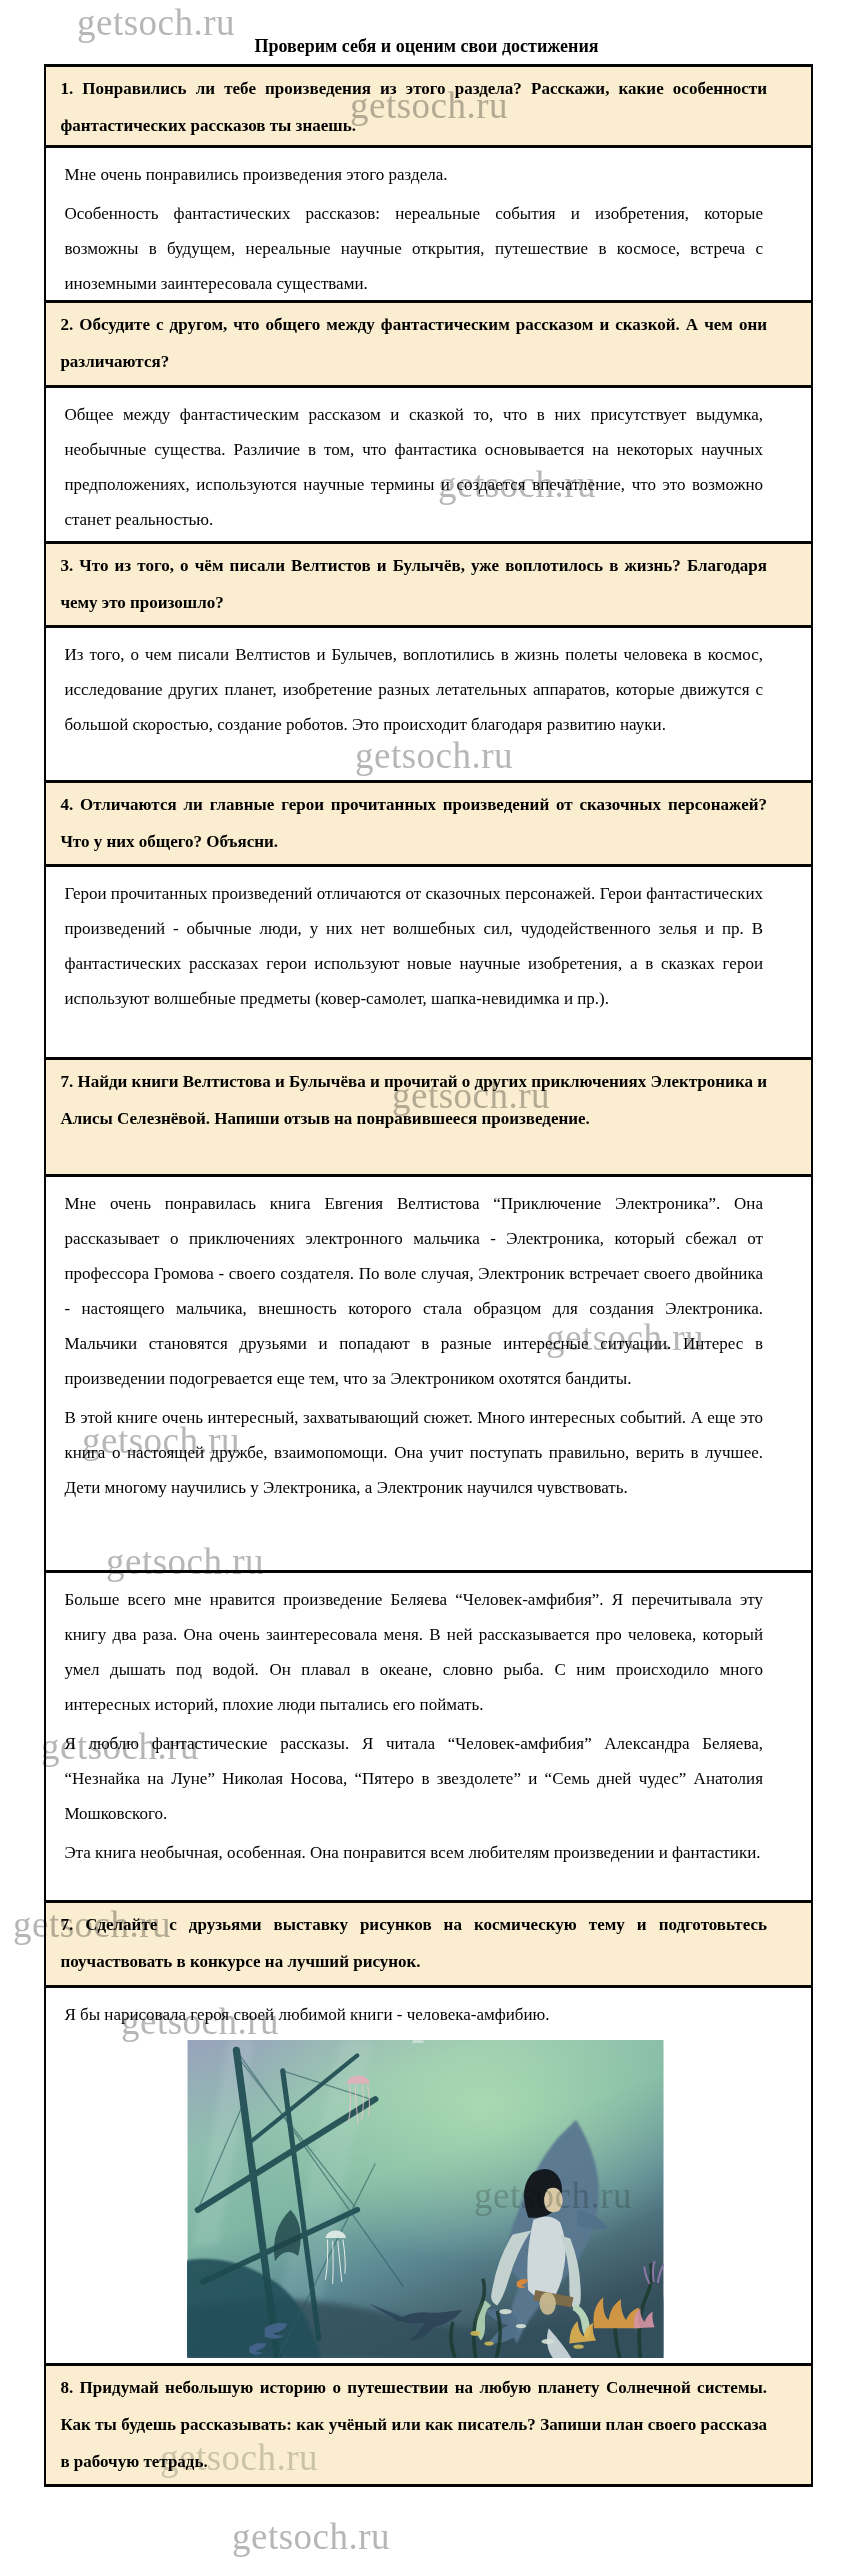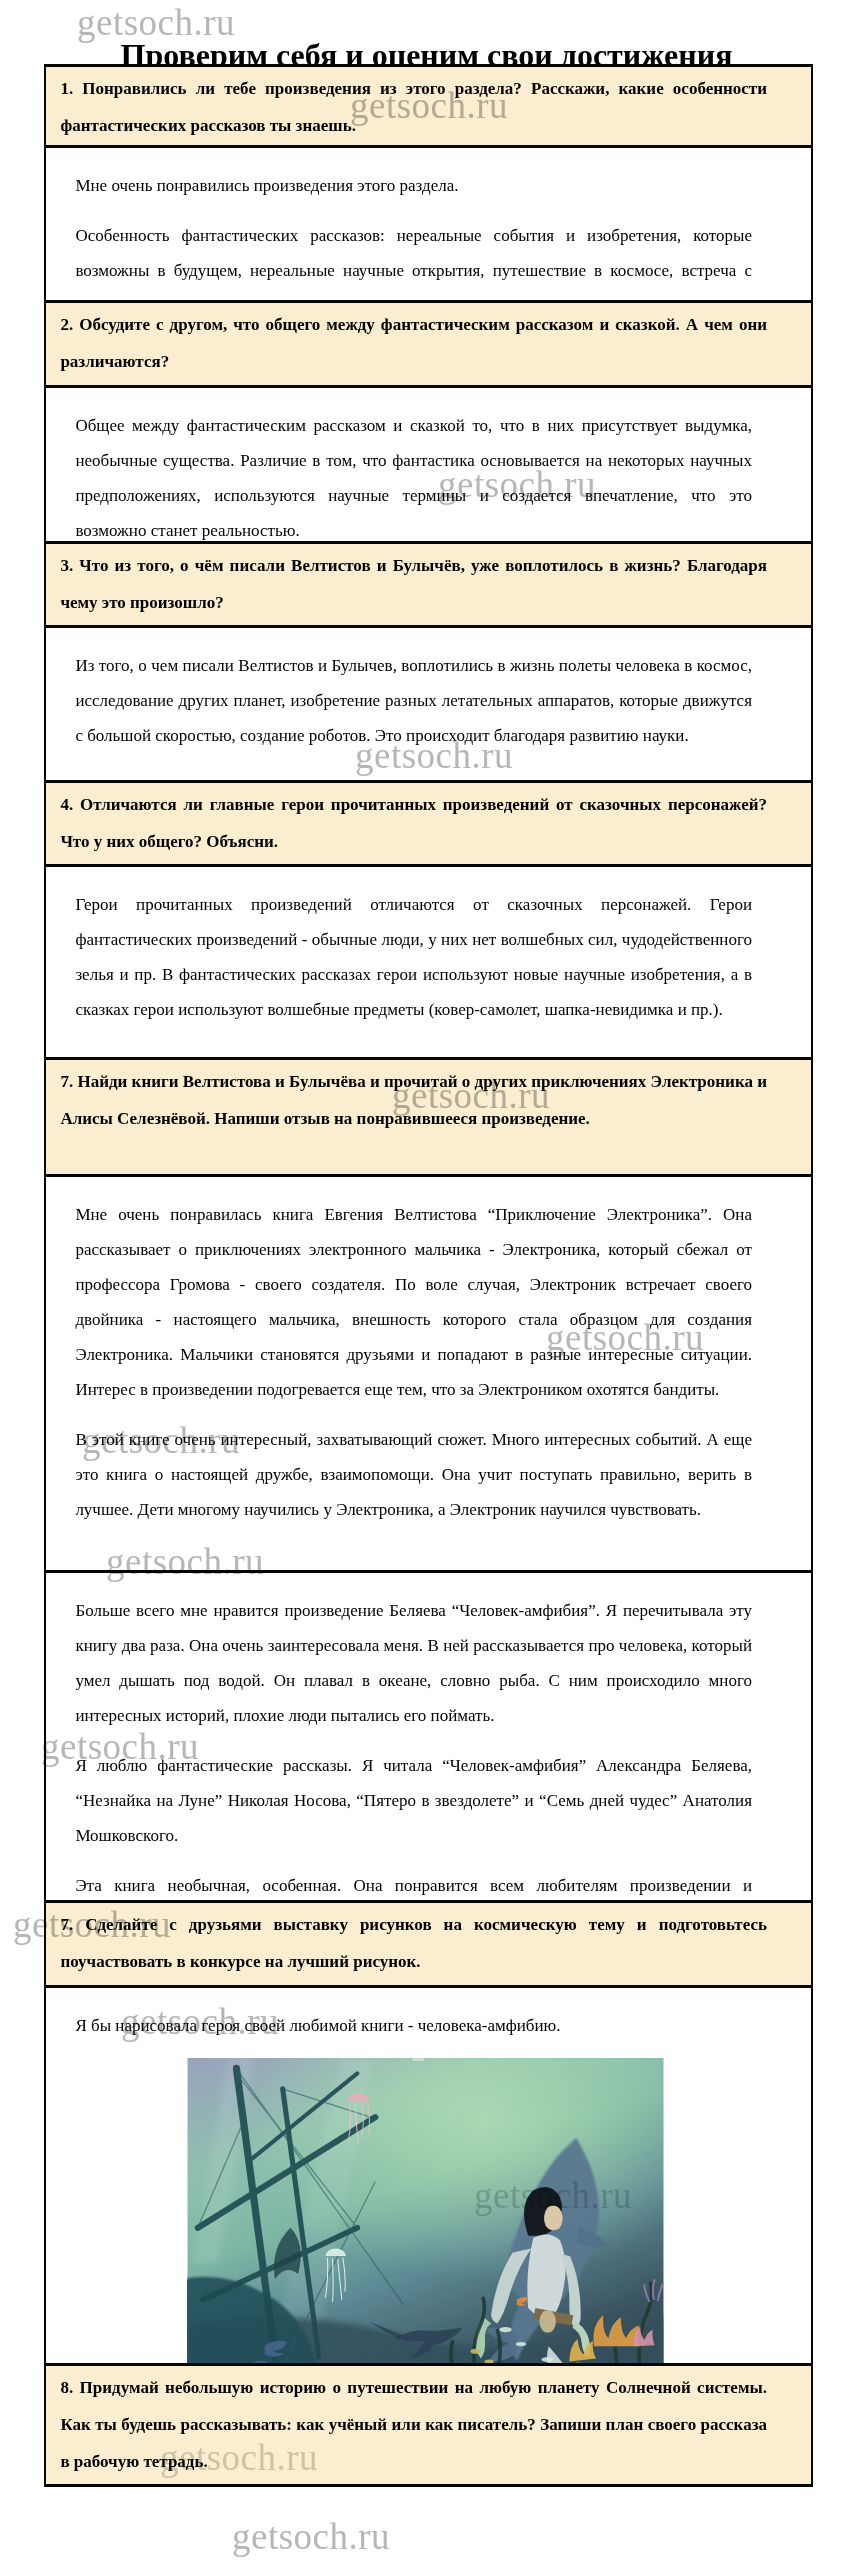--- a/index.html
+++ b/index.html
@@ -3,35 +3,35 @@
 <meta charset="utf-8">
 <style>
   html,body{margin:0;padding:0;}
   body{
     width:853px;height:3004px;position:relative;background:#ffffff;
     font-family:"Liberation Serif","DejaVu Serif",serif;color:#000;
     overflow:hidden;
   }
   .page-title{
     position:absolute;top:18.5px;left:0;width:853px;text-align:center;
-    font-size:32px;font-weight:bold;line-height:31px;z-index:2;
+    font-size:18px;font-weight:bold;line-height:31px;z-index:2;
   }
   .qa-table{
     position:absolute;left:44px;top:64px;width:769px;box-sizing:border-box;
     border-top:3.6px solid #050505;border-left:2.6px solid #050505;border-right:2.6px solid #050505;
     z-index:2;
   }
   .row{
     box-sizing:border-box;border-bottom:3.6px solid #050505;overflow:hidden;
     padding:4.1px 44px 0 14.4px;
   }
   .row.q{background:#fbeed0;font-weight:bold;padding-top:3.1px;}
   .row.a{background:#ffffff;padding-top:5.2px;}
   .row.q p{margin:0;line-height:37px;text-align:justify;font-size:17px;}
-  .row.a p{margin:15px;line-height:35px;text-align:justify;font-size:17px;}
+  .row.a p{margin:4px;line-height:35px;text-align:justify;font-size:17px;}
   #r1{height:81px}  #r2{height:155px}  #r3{height:85px}  #r4{height:156px}
   #r5{height:84px}  #r6{height:155px}  #r7{height:84px}  #r8{height:193px}
   #r9{height:117px}  #r10{height:396px} #r11{height:117px} #r12{height:330px}
   #r13{height:85px} #r14{height:378px} #r15{height:121px}
   .illustration{
     display:block;margin:8.2px 0 0 127px;width:477px;height:318px;
   }
   .wm{
     position:absolute;z-index:6;font-size:37px;line-height:1;color:#a9a9a9;
     mix-blend-mode:multiply;opacity:.85;letter-spacing:0.5px;pointer-events:none;

